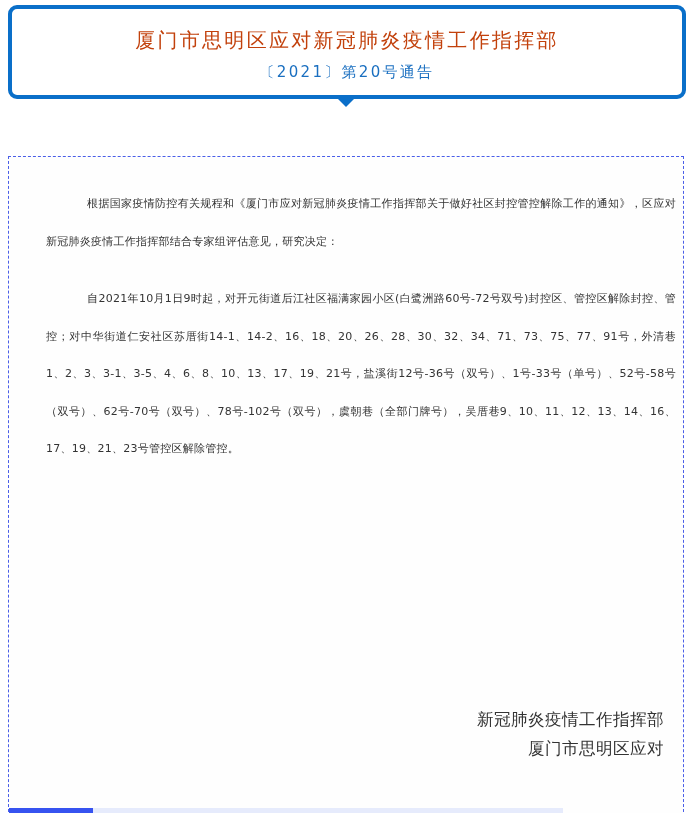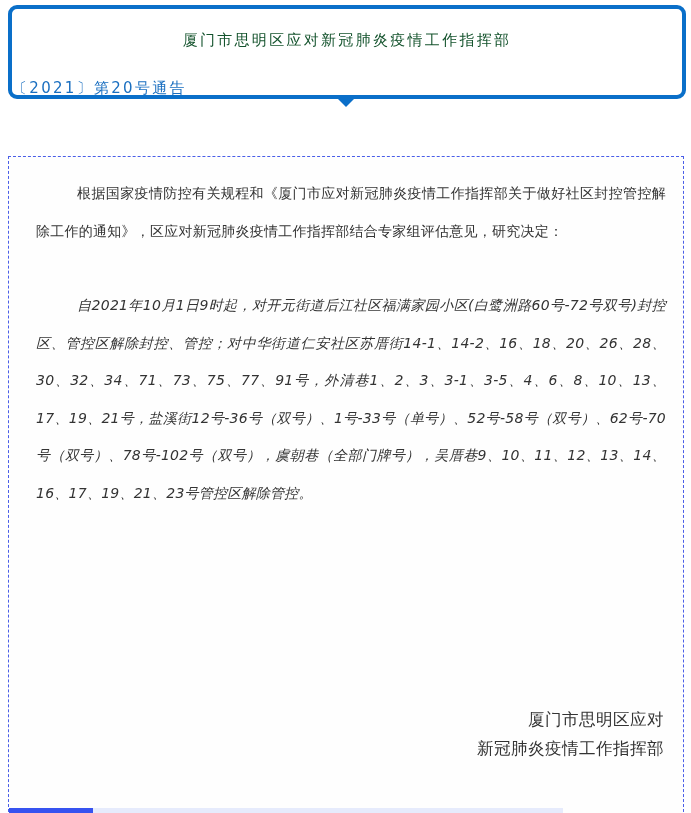--- a/index.html
+++ b/index.html
@@ -6,44 +6,44 @@
     body {
       width: 691px; height: 813px; position: relative; overflow: hidden;
       font-family: "DejaVu Sans", "Liberation Sans", sans-serif;
     }
     .header-box {
       position: absolute; left: 8px; top: 5px; width: 670px; height: 86px;
       border: 4px solid #0a6fc9; border-radius: 9px; background: #ffffff;
     }
     .header-title {
       position: absolute; left: 0; right: 0; top: 21px; text-align: center;
-      color: #14532d; font-size: 15px; letter-spacing: 2.3px; line-height: 20px;
+      color: #c2410c; font-size: 20px; letter-spacing: 2.3px; line-height: 20px;
     }
     .header-subtitle {
-      position: absolute; left: 0; right: 0; top: 69px; 
+      position: absolute; left: 0; right: 0; top: 53px; text-align: center;
       color: #1a6fc0; font-size: 15px; letter-spacing: 2.3px; line-height: 20px;
     }
     .header-pointer {
       position: absolute; left: 335px; top: 96px; width: 0; height: 0;
       border-left: 11px solid transparent; border-right: 11px solid transparent;
       border-top: 11px solid #0a6fc9;
     }
     .content-box {
       position: absolute; left: 8px; top: 156px; width: 674px; height: 660px;
       border-top: 1px dashed #4a5ee8; border-left: 1px dashed #4a5ee8; border-right: 1px dashed #4a5ee8;
       background: #fefefe;
     }
     .para {
       position: absolute; left: 25px; width: 630px; color: #333333;
-      font-size: 14px; line-height: 37.5px; letter-spacing: 0.25px;
-      text-align: justify; margin: 2px;
+      font-size: 11px; line-height: 37.5px; letter-spacing: 0.25px;
+      text-align: justify; margin: 12px;
     }
     .para .indent { display: inline-block; width: 41px; }
     .p1 { top: 16px; }
-    .p2 { top: 128px; font-style: italic; }
+    .p2 { top: 111px; }
     .p3 { top: 378px; }
     .signature {
       position: absolute; right: 19px; top: 548px; text-align: right; color: #333333;
       font-size: 16.6px; line-height: 29px; letter-spacing: 0.4px;
     }
     .bottom-bar {
       position: absolute; left: 9px; top: 808px; width: 554px; height: 5px; background: #e6ebfc;
     }
     .bottom-bar-fill {
       position: absolute; left: 0; top: 0; width: 84px; height: 5px; background: #3653f0;
@@ -56,20 +56,20 @@
   <div class="header-title">厦门市思明区应对新冠肺炎疫情工作指挥部</div>
   <div class="header-subtitle">〔2021〕第20号通告</div>
 </div>
 <div class="header-pointer"></div>
 
 <div class="content-box">
   <p class="para p1"><span class="indent"></span><span>根据国家疫情防控有关规程和《厦门市应对新冠肺炎疫情工作指挥部关于做好社区封控管控解除工作的通知》，区应对新冠肺炎疫情工作指挥部结合专家组评估意见，研究决定：</span></p>
   <p class="para p2"><span class="indent"></span><span>自2021年10月1日9时起，对开元街道后江社区福满家园小区(白鹭洲路60号-72号双号)封控区、管控区解除封控、管控；对中华街道仁安社区苏厝街14-1、14-2、16、18、20、26、28、30、32、34、71、73、75、77、91号，外清巷1、2、3、3-1、3-5、4、6、8、10、13、17、19、21号，盐溪街12号-36号（双号）、1号-33号（单号）、52号-58号（双号）、62号-70号（双号）、78号-102号（双号），虞朝巷（全部门牌号），吴厝巷9、10、11、12、13、14、16、17、19、21、23号管控区解除管控。</span></p>
 
   <div class="signature">
+    <div>新冠肺炎疫情工作指挥部</div>
     <div>厦门市思明区应对</div>
-    <div>新冠肺炎疫情工作指挥部</div>
   </div>
 </div>
 
 <div class="bottom-bar">
   <div class="bottom-bar-fill"></div>
 </div>
 
 </body></html>

